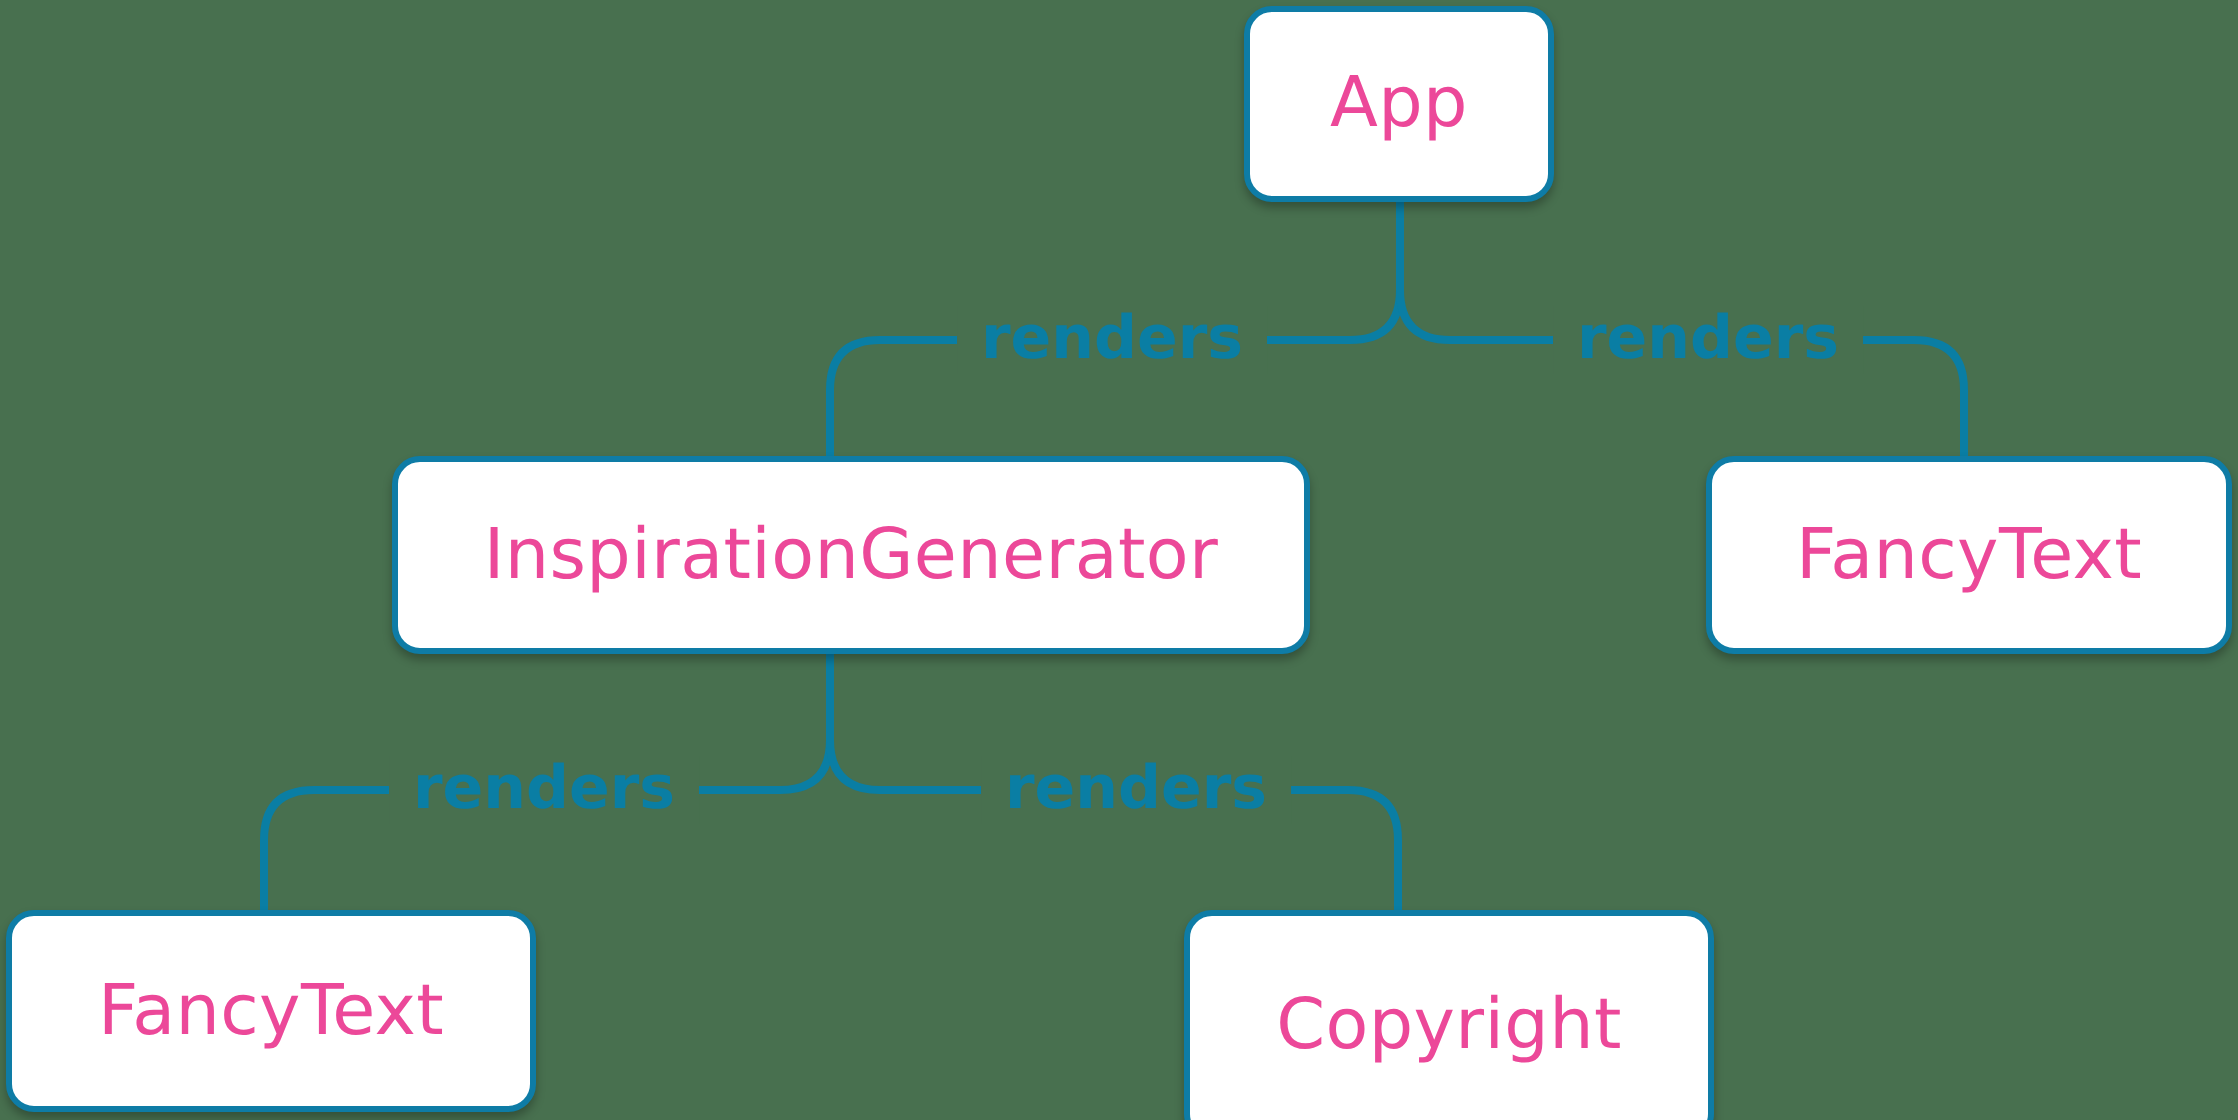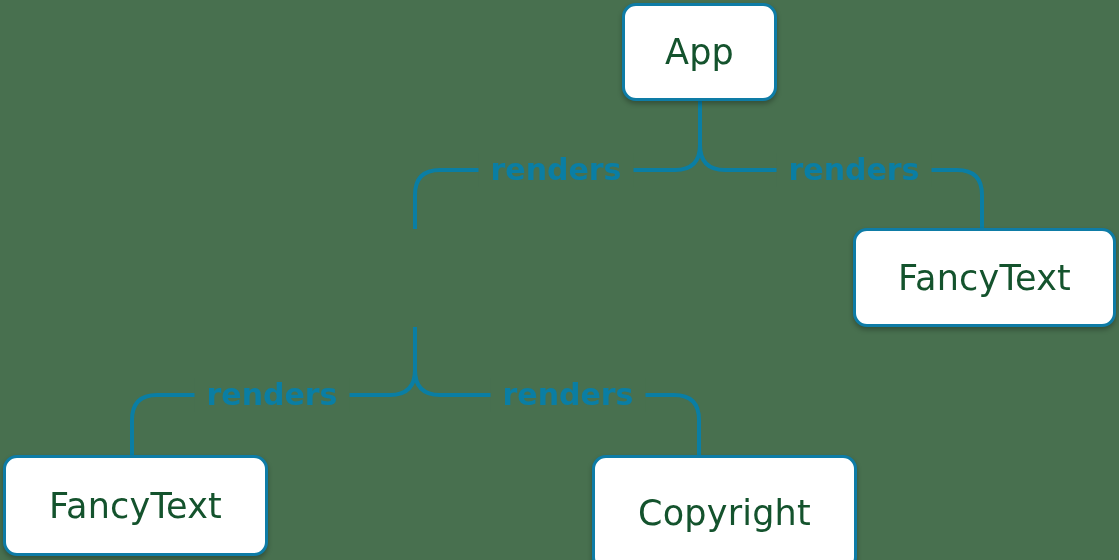--- a/index.html
+++ b/index.html
@@ -28,21 +28,21 @@
   }
   .node {
     position: absolute;
     background: #ffffff;
     border: 3px solid #0e7ca6;
     border-radius: 14px;
     box-shadow: 0 3px 5px rgba(0,0,0,0.28);
     display: flex;
     align-items: center;
     justify-content: center;
-    color: #14532d;
+    color: #ec4899;
     font-size: 35px;
     letter-spacing: 0.2px;
     box-sizing: border-box;
   }
   .edge-label {
     position: absolute;
     transform: translate(-50%, -50%);
     background: #48704F;
     color: #0a7ea4;
     font-weight: bold;
@@ -70,20 +70,23 @@
     <path d="M 700 100 V 145 Q 700 170 675 170 H 440 Q 415 170 415 195 V 229"></path>
     <path d="M 700 100 V 145 Q 700 170 725 170 H 957 Q 982 170 982 195 V 229"></path>
     <path d="M 415 327 V 370 Q 415 395 390 395 H 157 Q 132 395 132 420 V 456"></path>
     <path d="M 415 327 V 370 Q 415 395 440 395 H 674 Q 699 395 699 420 V 456"></path>
   </svg>
 
   <div class="node node-app">
     <span>App</span>
   </div>
 
+  <div class="node node-inspiration">
+    <span>InspirationGenerator</span>
+  </div>
 
   <div class="node node-fancy-text-top">
     <span>FancyText</span>
   </div>
 
   <div class="node node-fancy-text-bottom">
     <span>FancyText</span>
   </div>
 
   <div class="node node-copyright">

